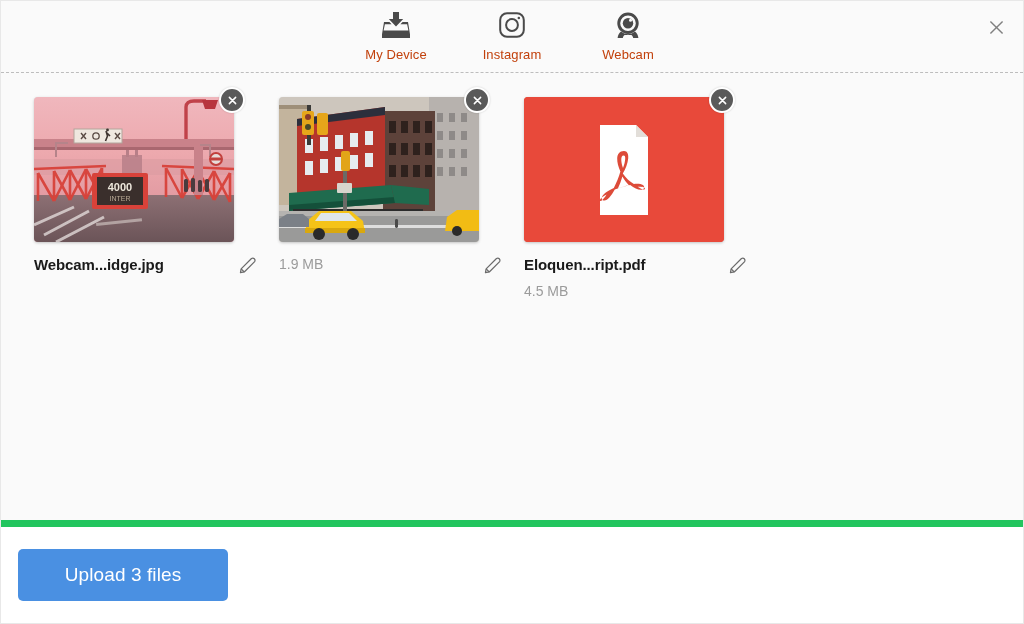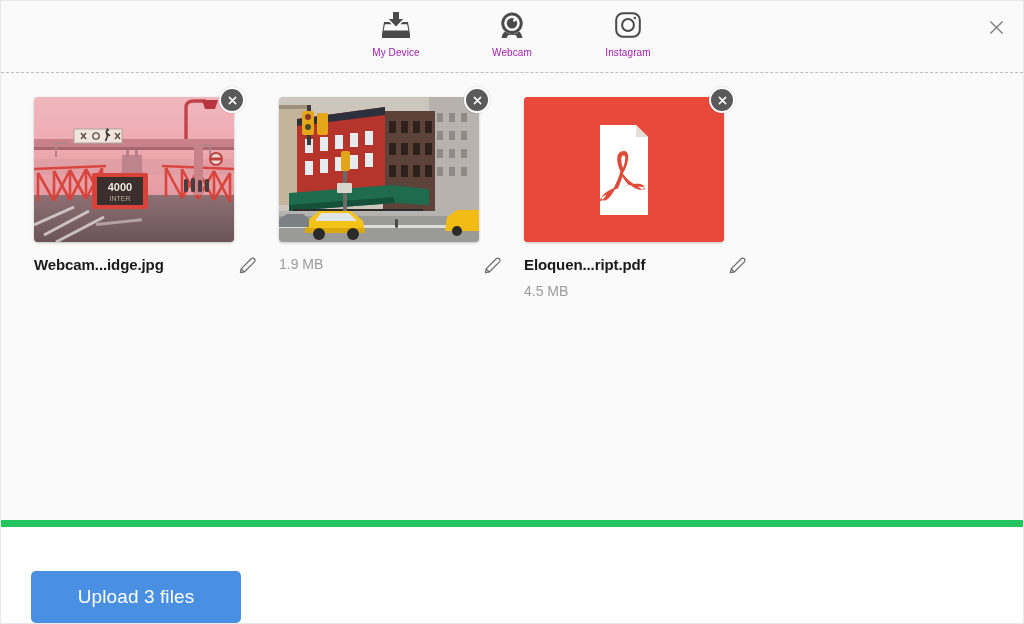--- a/index.html
+++ b/index.html
@@ -54,22 +54,22 @@
   .tab-icon {
     height: 30px;
     display: flex;
     align-items: center;
     justify-content: center;
     color: #4a4a4a;
   }
 
   .tab-label {
     margin-top: 7px;
-    font-size: 10px;
-    color: #a21caf;
+    font-size: 13px;
+    color: #c2410c;
     letter-spacing: 0.1px;
     white-space: nowrap;
   }
 
   .close-dialog {
     position: absolute;
     top: 11px;
     right: 12px;
     width: 30px;
     height: 30px;
@@ -173,22 +173,22 @@
     cursor: pointer;
     color: #6b6b6b;
   }
 
   
   .footer {
     flex: 0 0 96px;
     height: 96px;
     background: #ffffff;
     display: flex;
-    align-items: flex-end;
-    padding-left: 30px;
+    align-items: center;
+    padding-left: 17px;
   }
 
   .upload-btn {
     min-width: 210px;
     height: 52px;
     padding: 0 26px;
     border: none;
     border-radius: 5px;
     background: #4a90e2;
     color: #ffffff;
@@ -213,39 +213,39 @@
             <path d="M11 0 h6 v7 h4.2 L14 14.4 6.8 7 H11 Z"></path>
             <path d="M2 10 h5.4 l2.2 2.3 H2.9 L1.6 18.6 h24.8 L25.1 12.3 h-6.7 l2.2 -2.3 H26 l2 12.2 V26 H0 v-3.8 Z"></path>
           </svg>
         </span>
         <span class="tab-label">My Device</span>
       </div>
 
 
       <div class="tab">
         <span class="tab-icon">
+          <svg viewBox="0 0 26 26" width="26" height="26" fill="none" stroke="currentColor" stroke-width="2" aria-hidden="true">
+            <rect x="1.2" y="1.2" width="23.6" height="23.6" rx="6.8"></rect>
+            <circle cx="13" cy="13" r="5.9"></circle>
+            <circle cx="19.8" cy="6.1" r="1.25" fill="currentColor" stroke="none"></circle>
+          </svg>
+        </span>
+        <span class="tab-label">Instagram</span>
+      </div>
+
+      <div class="tab">
+        <span class="tab-icon">
           <svg viewBox="0 0 26 27" width="26" height="27" fill="currentColor" aria-hidden="true">
             <path d="M13 0.6 a10.7 10.7 0 1 1 -0.02 21.4 A10.7 10.7 0 0 1 13 0.6 Z M13 3.5 a7.8 7.8 0 1 0 0.01 15.6 A7.8 7.8 0 0 0 13 3.5 Z"></path>
             <circle cx="13" cy="11.3" r="5.2"></circle>
             <circle cx="15.5" cy="8.3" r="1.5" fill="#fafafa"></circle>
             <path d="M6.0 19.6 a10.6 10.6 0 0 0 14.0 0 c1.9 1.5 3.1 3.6 3.4 6.4 h-5.2 c-0.3 -1.4 -0.9 -2.3 -1.8 -2.9 h-6.8 c-0.9 0.6 -1.5 1.5 -1.8 2.9 H2.6 c0.3 -2.8 1.5 -4.9 3.4 -6.4 Z"></path>
           </svg>
         </span>
         <span class="tab-label">Webcam</span>
-      </div>
-
-      <div class="tab">
-        <span class="tab-icon">
-          <svg viewBox="0 0 26 26" width="26" height="26" fill="none" stroke="currentColor" stroke-width="2" aria-hidden="true">
-            <rect x="1.2" y="1.2" width="23.6" height="23.6" rx="6.8"></rect>
-            <circle cx="13" cy="13" r="5.9"></circle>
-            <circle cx="19.8" cy="6.1" r="1.25" fill="currentColor" stroke="none"></circle>
-          </svg>
-        </span>
-        <span class="tab-label">Instagram</span>
       </div>
 
     </div>
 
     <div class="close-dialog">
       <svg viewBox="0 0 20 20" width="19" height="19" fill="none" stroke="currentColor" stroke-width="1.5" aria-hidden="true">
         <path d="M3.6 3.6 L16.4 16.4 M16.4 3.6 L3.6 16.4"></path>
       </svg>
     </div>
   </div>

